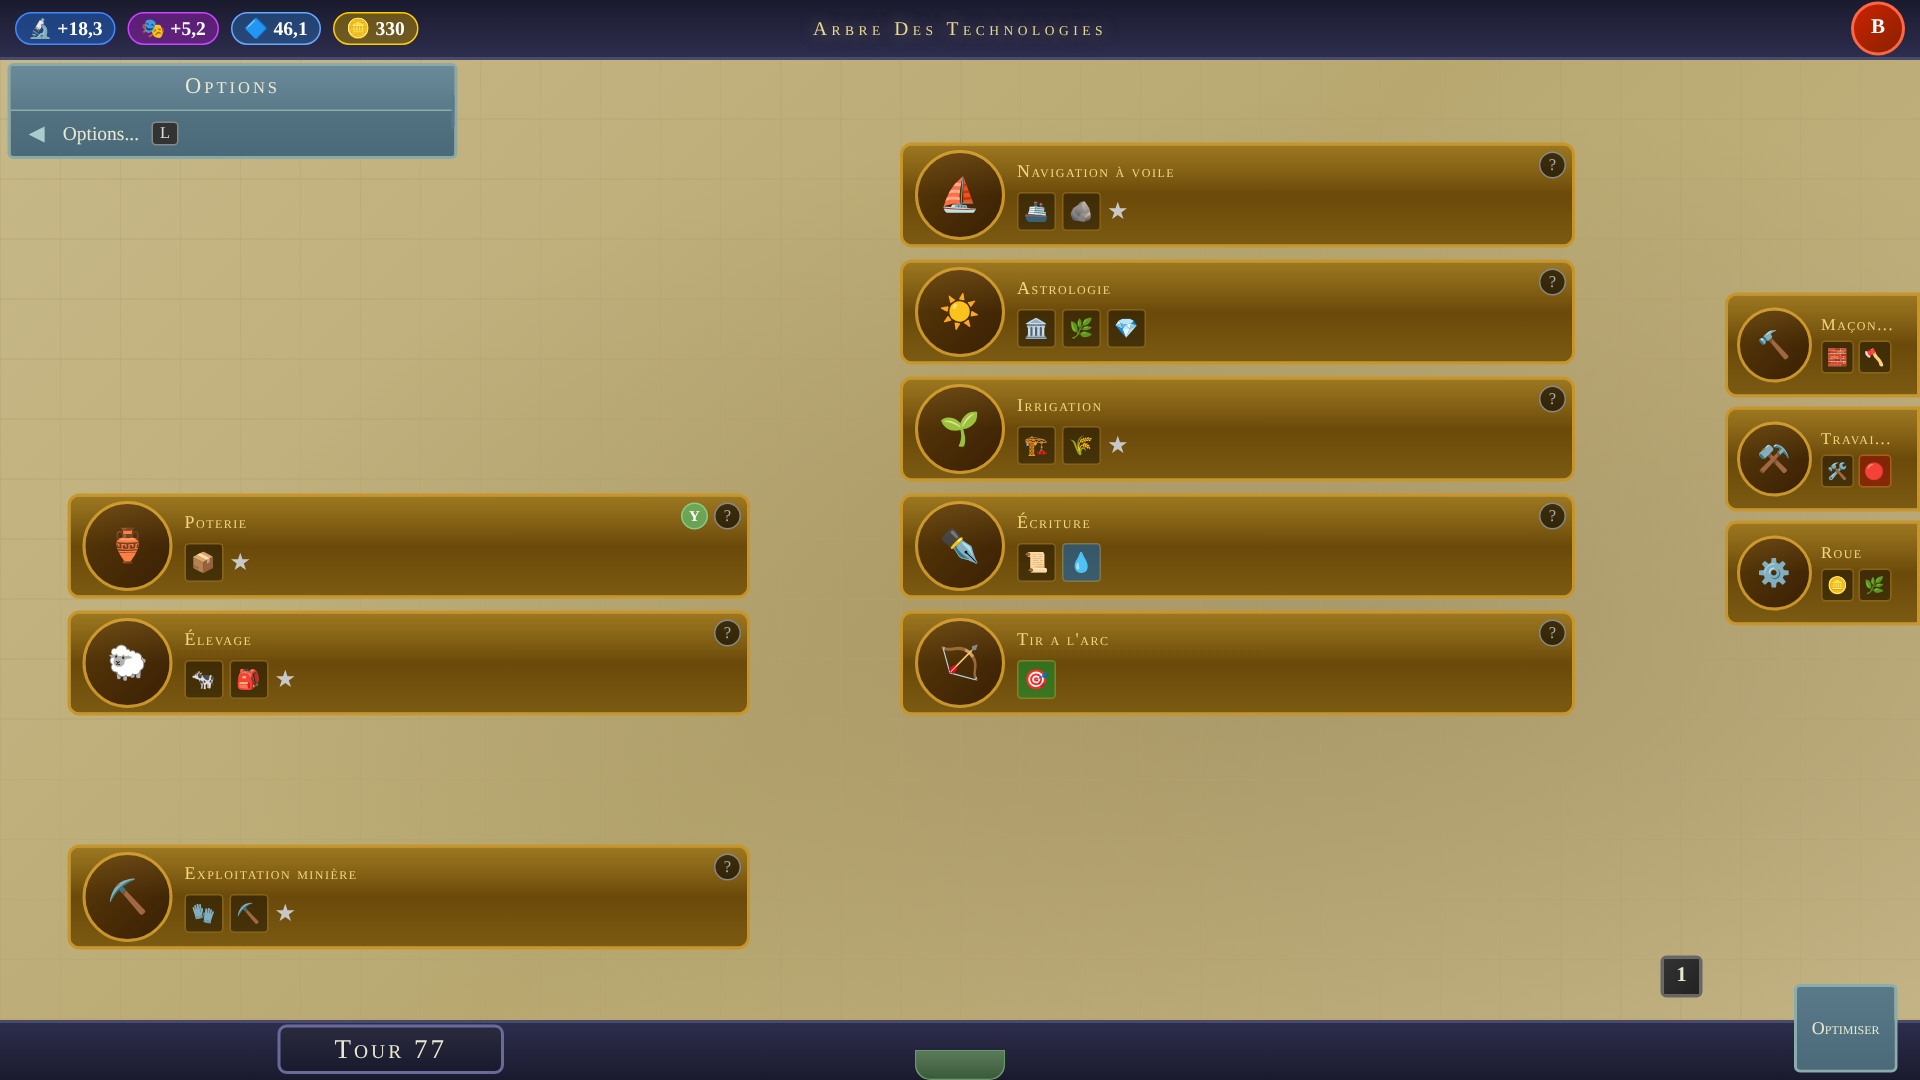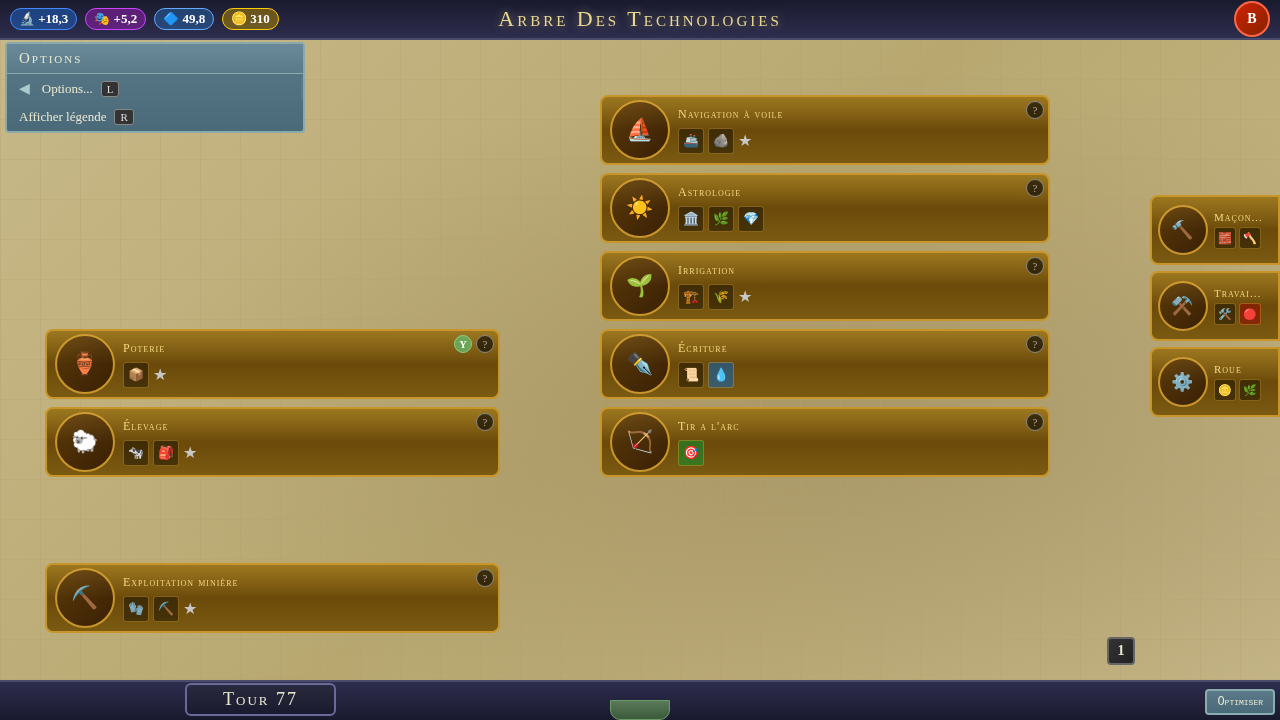--- a/index.html
+++ b/index.html
@@ -58,21 +58,21 @@
       color: white;
     }
 
     .stat-science { background: rgba(30,100,200,0.5); border: 1px solid #4488ff; }
     .stat-culture { background: rgba(150,30,180,0.5); border: 1px solid #cc44ff; }
     .stat-faith { background: rgba(40,120,200,0.4); border: 1px solid #66aaff; }
     .stat-gold { background: rgba(180,140,0,0.5); border: 1px solid #ffcc00; }
 
     .title-text {
       color: #e8d890;
-      font-size: 22px;
+      font-size: 13px;
       letter-spacing: 3px;
       font-variant: small-caps;
       text-shadow: 0 0 10px rgba(232,216,144,0.5);
     }
 
     .topbar-right {
       position: absolute;
       right: 10px;
     }
 
@@ -100,20 +100,21 @@
       background: linear-gradient(180deg, #5a7a8a 0%, #4a6a7a 100%);
       border: 2px solid #8aaaaa;
       border-radius: 4px;
       z-index: 10;
       overflow: hidden;
     }
 
     .options-header {
       background: linear-gradient(180deg, #6a8a9a 0%, #5a7a8a 100%);
       padding: 6px 12px;
+      text-align: center;
       color: #e8e8d0;
       font-size: 15px;
       font-variant: small-caps;
       letter-spacing: 2px;
       border-bottom: 1px solid #8aacac;
     }
 
     .options-arrow {
       position: absolute;
       right: -10px;
@@ -393,31 +394,30 @@
       display: flex;
       align-items: center;
       justify-content: center;
       z-index: 10;
     }
 
     
     .optimiser-btn {
       position: absolute;
       bottom: 5px;
-      right: 5px;
+      right: 15px;
       background: linear-gradient(180deg, #5a7a8a, #4a6a7a);
       border: 2px solid #8aacac;
       border-radius: 4px;
       color: #e8e8d0;
       font-size: 12px;
       font-variant: small-caps;
-      padding: 4px 10px;
+      padding: 20px 10px;
       cursor: pointer;
       z-index: 10;
-      font-family: Liberation Mono, monospace;
     }
 
     
     .bottom-center-deco {
       position: absolute;
       bottom: 0;
       left: 50%;
       transform: translateX(-50%);
       width: 60px;
       height: 20px;
@@ -443,44 +443,40 @@
     <div class="stat-badge stat-science">
       <span>🔬</span>
       <span>+18,3</span>
     </div>
     <div class="stat-badge stat-culture">
       <span>🎭</span>
       <span>+5,2</span>
     </div>
     <div class="stat-badge stat-faith">
       <span>🔷</span>
-      <span>49,8</span>
+      <span>46,1</span>
     </div>
     <div class="stat-badge stat-gold">
       <span>🪙</span>
-      <span>310</span>
+      <span>330</span>
     </div>
   </div>
   <div class="title-text">Arbre Des Technologies</div>
   <div class="topbar-right">
     <div class="b-button">B</div>
   </div>
 </div>
 
 <div class="options-panel">
   <div class="options-header">Options</div>
   <div class="options-arrow"></div>
   <div class="options-item">
     <span class="nav-arrow-left options-chevron">◀</span>
     <span>Options...</span>
     <span class="key-badge">L</span>
-  </div>
-  <div class="options-item">
-    <span>Afficher légende</span>
-    <span class="key-badge">R</span>
   </div>
 </div>
 
 <div class="tech-tree">
 
   <svg class="connections">
 
     <line x1="500" y1="324" x2="600" y2="246" stroke="#7a6030" stroke-width="2" stroke-dasharray="4,3"></line>
     <line x1="500" y1="324" x2="600" y2="324" stroke="#7a6030" stroke-width="2" stroke-dasharray="4,3"></line>
 

